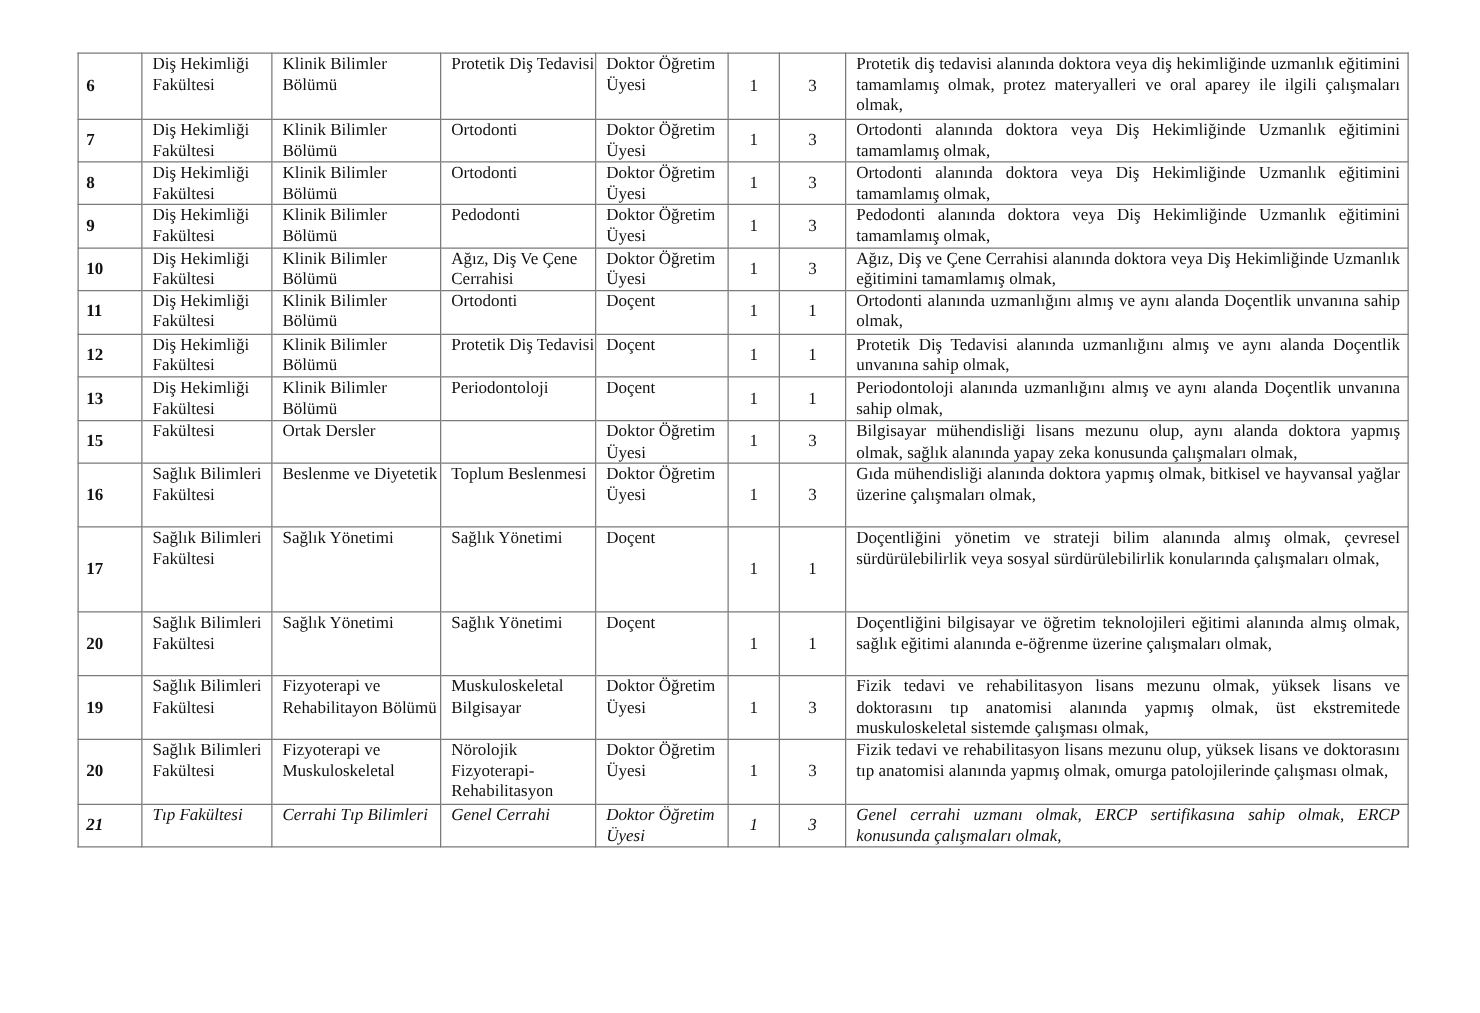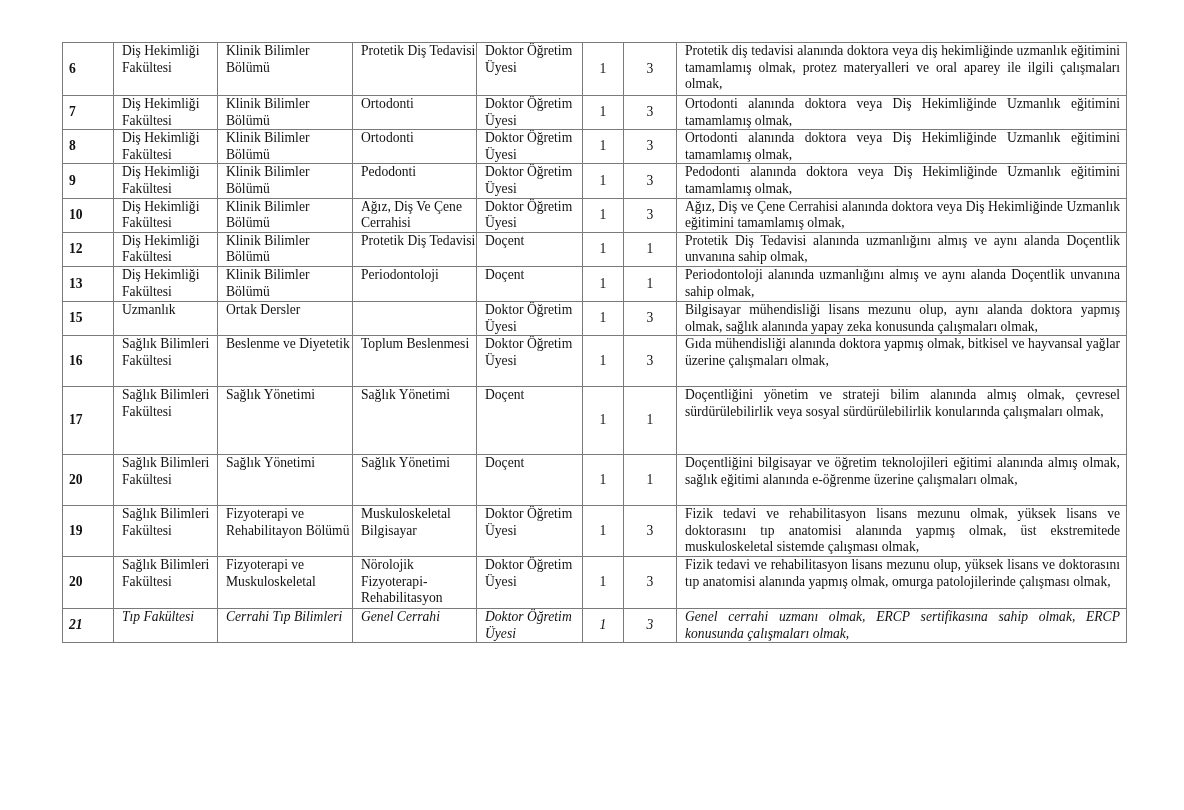--- a/index.html
+++ b/index.html
@@ -73,20 +73,30 @@
       <tr style="height: 34px; padding-left: 33px;">
     <td class="num">10</td>
     <td>Diş Hekimliği Fakültesi</td>
     <td>Klinik Bilimler Bölümü</td>
     <td>Ağız, Diş Ve Çene Cerrahisi</td>
     <td>Doktor Öğretim Üyesi</td>
     <td class="cnt">1</td>
     <td class="cnt">3</td>
     <td class="req">Ağız, Diş ve Çene Cerrahisi alanında doktora veya Diş Hekimliğinde Uzmanlık eğitimini tamamlamış olmak,</td>
   </tr>
+      <tr style="height: 35px;">
+    <td class="num">11</td>
+    <td>Diş Hekimliği Fakültesi</td>
+    <td>Klinik Bilimler Bölümü</td>
+    <td>Ortodonti</td>
+    <td>Doçent</td>
+    <td class="cnt">1</td>
+    <td class="cnt">1</td>
+    <td class="req">Ortodonti alanında uzmanlığını almış ve aynı alanda Doçentlik unvanına sahip olmak,</td>
+  </tr>
       <tr style="height: 34px;">
     <td class="num">12</td>
     <td>Diş Hekimliği Fakültesi</td>
     <td>Klinik Bilimler Bölümü</td>
     <td>Protetik Diş Tedavisi</td>
     <td>Doçent</td>
     <td class="cnt">1</td>
     <td class="cnt">1</td>
     <td class="req">Protetik Diş Tedavisi alanında uzmanlığını almış ve aynı alanda Doçentlik unvanına sahip olmak,</td>
   </tr>
@@ -95,21 +105,21 @@
     <td>Diş Hekimliği Fakültesi</td>
     <td>Klinik Bilimler Bölümü</td>
     <td>Periodontoloji</td>
     <td>Doçent</td>
     <td class="cnt">1</td>
     <td class="cnt">1</td>
     <td class="req">Periodontoloji alanında uzmanlığını almış ve aynı alanda Doçentlik unvanına sahip olmak,</td>
   </tr>
       <tr style="height: 34px;">
     <td class="num">15</td>
-    <td>Uzmanlık</td>
+    <td>Fakültesi</td>
     <td>Ortak Dersler</td>
     <td></td>
     <td>Doktor Öğretim Üyesi</td>
     <td class="cnt">1</td>
     <td class="cnt">3</td>
     <td class="req">Bilgisayar mühendisliği lisans mezunu olup, aynı alanda doktora yapmış olmak, sağlık alanında yapay zeka konusunda çalışmaları olmak,</td>
   </tr>
       <tr style="height: 51px;">
     <td class="num">16</td>
     <td>Sağlık Bilimleri Fakültesi</td>

